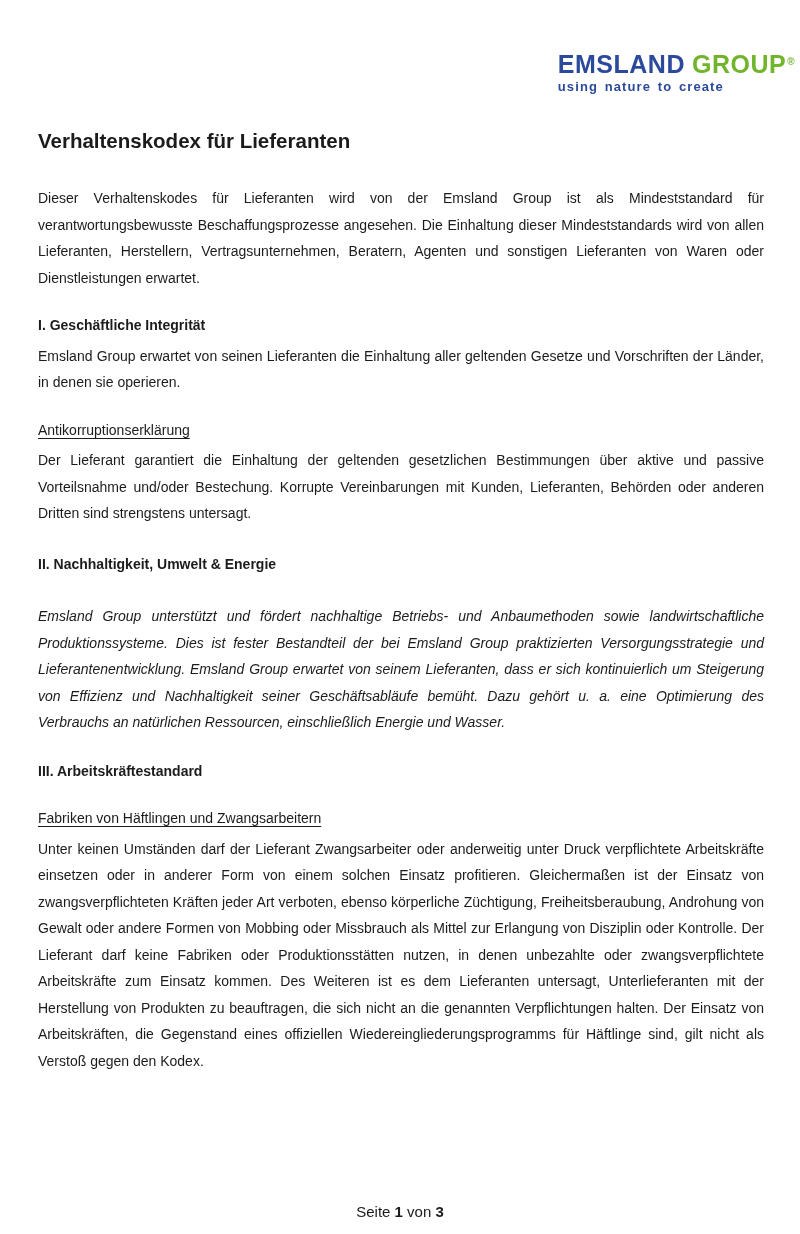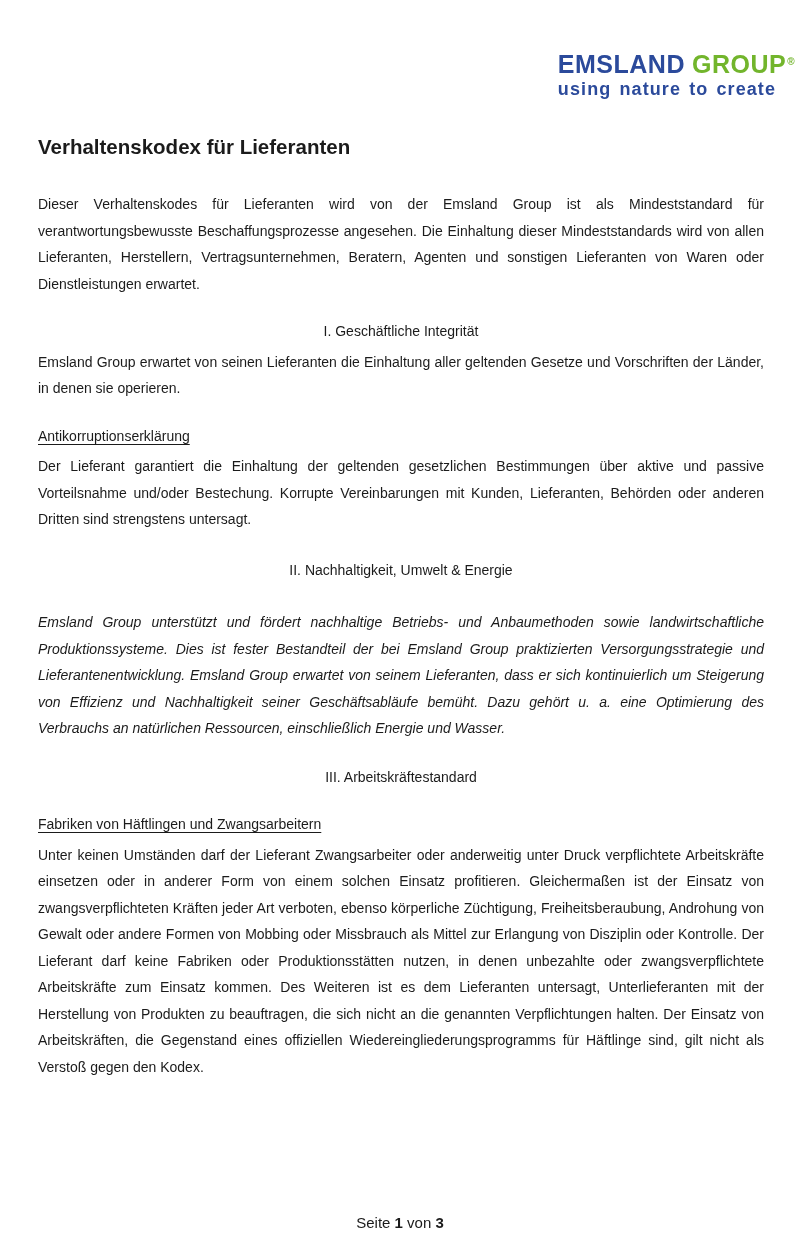--- a/index.html
+++ b/index.html
@@ -40,21 +40,21 @@
     color: var(--brand-green);
     font-size: 10px;
     vertical-align: top;
     position: relative;
     top: -2px;
     margin-left: 1px;
   }
   .logo-tagline {
     color: var(--brand-blue);
     font-weight: bold;
-    font-size: 18px;
+    font-size: 13px;
     letter-spacing: 1.1px;
     word-spacing: 2px;
     margin-top: 1px;
   }
 
   
   .content { padding: 0 36px 0 38px; }
 
   .doc-title {
     font-size: 20.5px;
@@ -70,23 +70,22 @@
     line-height: 26.5px;
   }
 
   .para {
     text-align: justify;
     font-weight: normal;
   }
   .intro { margin-top: 30px; }
 
   .sec {
-    font-weight: normal;
+    font-weight: bold;
     margin-top: 21px;
-    text-align: center;
   }
   .sec-2 { margin-top: 24px; }
   .sec-3 { margin-top: 22px; }
 
   .sub {
     font-weight: normal;
     text-decoration: underline;
     text-underline-offset: 3px;
     text-decoration-thickness: 1.2px;
     margin-top: 26px;
@@ -94,21 +93,21 @@
   .sub.gap { margin-top: 21px; }
 
   .tight { margin-top: 4px; }
   .spaced { margin-top: 26px; font-style: italic; }
 
   
   .footer {
     position: absolute;
     left: 0;
     right: 0;
-    bottom: 2px;
+    bottom: 13px;
     text-align: center;
     font-size: 15px;
     line-height: 19px;
     color: var(--ink);
   }
   .footer .num { font-weight: bold; }
 </style>
 </head>
 <body>
 

